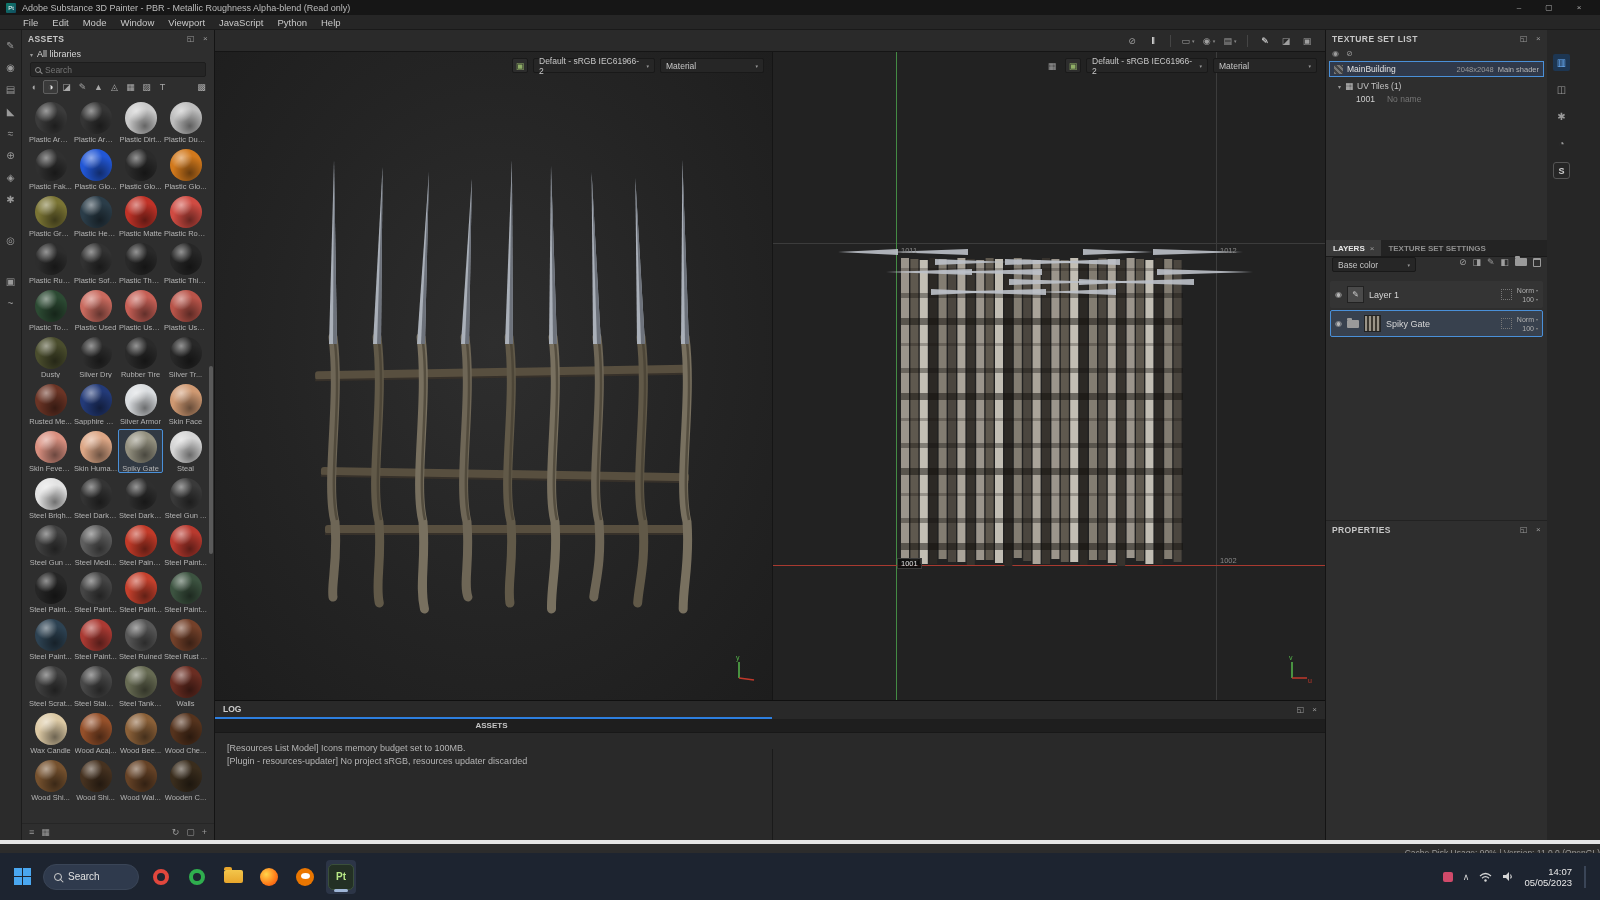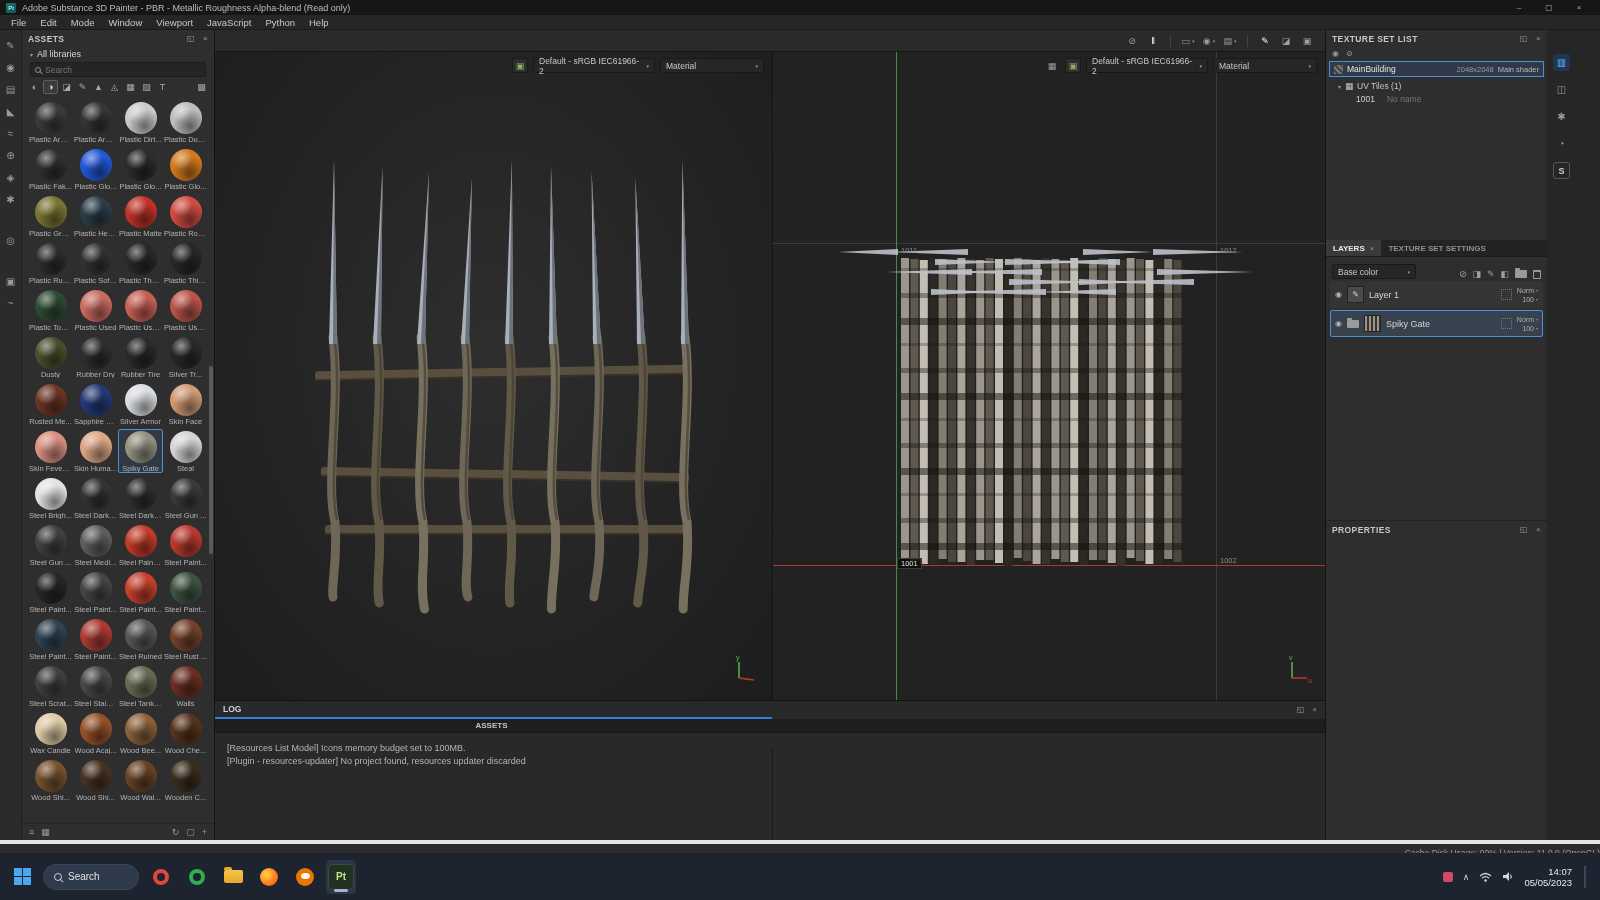--- a/index.html
+++ b/index.html
@@ -7,21 +7,21 @@
   font-family:"Liberation Sans","DejaVu Sans",sans-serif;color:#c3c3c3;font-size:10px}
 
 
 .titlebar{position:absolute;left:0;top:0;width:1600px;height:15px;background:#161616;
   display:flex;align-items:center;gap:6px;padding:0 6px;font-size:9px;color:#bdbdbd}
 .app-ico{width:10px;height:10px;background:linear-gradient(135deg,#0f7d6c,#114b5f);color:#fff;
   font-size:6px;display:flex;align-items:center;justify-content:center;border-radius:1px;flex:0 0 auto}
 .win-controls{margin-left:auto;display:flex}
 .win-btn{width:30px;height:15px;display:flex;align-items:center;justify-content:center;color:#aaa;font-size:8px}
 .menubar{position:absolute;left:0;top:15px;width:1600px;height:15px;background:#262626;
-  display:flex;align-items:center;padding-left:4px;font-size:9.5px;border-bottom:1px solid #1a1a1a}
+  display:flex;align-items:center;padding-left:16px;font-size:9.5px;border-bottom:1px solid #1a1a1a}
 .menu-item{padding:0 7px;color:#c9c9c9}
 
 
 .tool-strip{position:absolute;left:0;top:30px;width:22px;height:810px;background:#2b2b2b;
   border-right:1px solid #1c1c1c;display:flex;flex-direction:column;align-items:center;padding-top:8px;gap:7px}
 .tool-ico{width:15px;height:15px;display:flex;align-items:center;justify-content:center;color:#9a9a9a;font-size:10px}
 .tool-gap{height:12px}
 
 
 .assets-panel{position:absolute;left:22px;top:30px;width:193px;height:810px;background:#2e2e2e;
@@ -113,21 +113,21 @@
 .uvtiles-row{display:flex;align-items:center;gap:4px;padding:3px 4px 0 12px;font-size:8.5px;color:#c5c5c5}
 .tile-row{display:flex;align-items:center;gap:12px;padding:3px 4px 0 30px;font-size:8.5px;color:#d0d0d0}
 .tile-noname{color:#757575;}
 
 .layers{position:absolute;top:210px;left:0;right:0;height:280px}
 .layer-tabs{height:17px;display:flex;background:#232323;border-bottom:1px solid #1a1a1a}
 .layer-tab{display:flex;align-items:center;gap:5px;padding:0 7px;font-size:8px;font-weight:bold}
 .layer-tab.active{background:#3a3a3a;color:#e8e8e8}
 .layer-tab.inactive{color:#8f8f8f}
 .tab-x{font-weight:normal;color:#9a9a9a}
-.layer-toolbar{height:22px;display:flex;align-items:flex-end;padding:0 6px;gap:6px}
+.layer-toolbar{height:22px;display:flex;align-items:flex-start;padding:0 6px;gap:6px}
 .channel-dd{width:84px}
 .lt-icons{margin-left:auto;display:flex;gap:6px;color:#9f9f9f;font-size:9px;align-items:center}
 .ico-folder-sm{width:12px;height:8px;background:#9a9a9a;border-radius:1px;position:relative;display:inline-block}
 .ico-folder-sm::before{content:'';position:absolute;top:-2px;left:0;width:5px;height:2px;background:#9a9a9a;
   border-radius:1px 1px 0 0}
 .ico-trash{width:8px;height:9px;border:1px solid #9a9a9a;border-top:2px solid #9a9a9a;border-radius:1px;
   display:inline-block}
 .layer-row{margin:2px 4px;height:27px;background:#343434;display:flex;align-items:center;gap:5px;
   padding:0 4px;border:1px solid transparent;border-radius:2px;font-size:9px;color:#d6d6d6}
 .layer-row.selected{border-color:#4a90d9;background:#38414e}
@@ -338,21 +338,21 @@
         <div class="asset-item">
           <div class="sphere" style="background: radial-gradient(circle at 35% 28%, rgba(255, 255, 255, 0.5), rgba(255, 255, 255, 0) 36%), radial-gradient(circle at 62% 75%, rgba(0, 0, 0, 0.5), rgba(0, 0, 0, 0) 55%), rgb(185, 84, 73);"></div>
           <div class="asset-label">Plastic Usa...</div>
         </div>
         <div class="asset-item">
           <div class="sphere" style="background: radial-gradient(circle at 35% 28%, rgba(255, 255, 255, 0.5), rgba(255, 255, 255, 0) 36%), radial-gradient(circle at 62% 75%, rgba(0, 0, 0, 0.5), rgba(0, 0, 0, 0) 55%), rgb(74, 77, 45);"></div>
           <div class="asset-label">Dusty</div>
         </div>
         <div class="asset-item">
           <div class="sphere" style="background: radial-gradient(circle at 35% 28%, rgba(255, 255, 255, 0.5), rgba(255, 255, 255, 0) 36%), radial-gradient(circle at 62% 75%, rgba(0, 0, 0, 0.5), rgba(0, 0, 0, 0) 55%), rgb(46, 46, 46);"></div>
-          <div class="asset-label">Rubber Dry</div>
+          <div class="asset-label">Silver Dry</div>
         </div>
         <div class="asset-item">
           <div class="sphere" style="background: radial-gradient(circle at 35% 28%, rgba(255, 255, 255, 0.5), rgba(255, 255, 255, 0) 36%), radial-gradient(circle at 62% 75%, rgba(0, 0, 0, 0.5), rgba(0, 0, 0, 0) 55%), rgb(42, 42, 42);"></div>
           <div class="asset-label">Rubber Tire</div>
         </div>
         <div class="asset-item">
           <div class="sphere" style="background: radial-gradient(circle at 35% 28%, rgba(255, 255, 255, 0.5), rgba(255, 255, 255, 0) 36%), radial-gradient(circle at 62% 75%, rgba(0, 0, 0, 0.5), rgba(0, 0, 0, 0) 55%), rgb(40, 40, 40);"></div>
           <div class="asset-label">Silver Tr...</div>
         </div>
         <div class="asset-item">
@@ -707,21 +707,21 @@
       <span>×</span>
     </span>
   </div>
   <div class="log-accent"></div>
   <div class="log-tabs">
     <div class="log-tab right">ASSETS</div>
   </div>
   <div class="log-content">
     <div class="log-vdiv"></div>
   <div class="log-line">[Resources List Model] Icons memory budget set to 100MB.</div>
-      <div class="log-line">[Plugin - resources-updater] No project found, resources updater discarded</div>
+      <div class="log-line">[Plugin - resources-updater] No project sRGB, resources updater discarded</div>
     </div>
 </div>
 
 <div class="right-panels">
 
   <div class="tsl">
     <div class="panel-header">
       <span>TEXTURE SET LIST</span>
       <span class="ph-icons">
         <span>◱</span>

